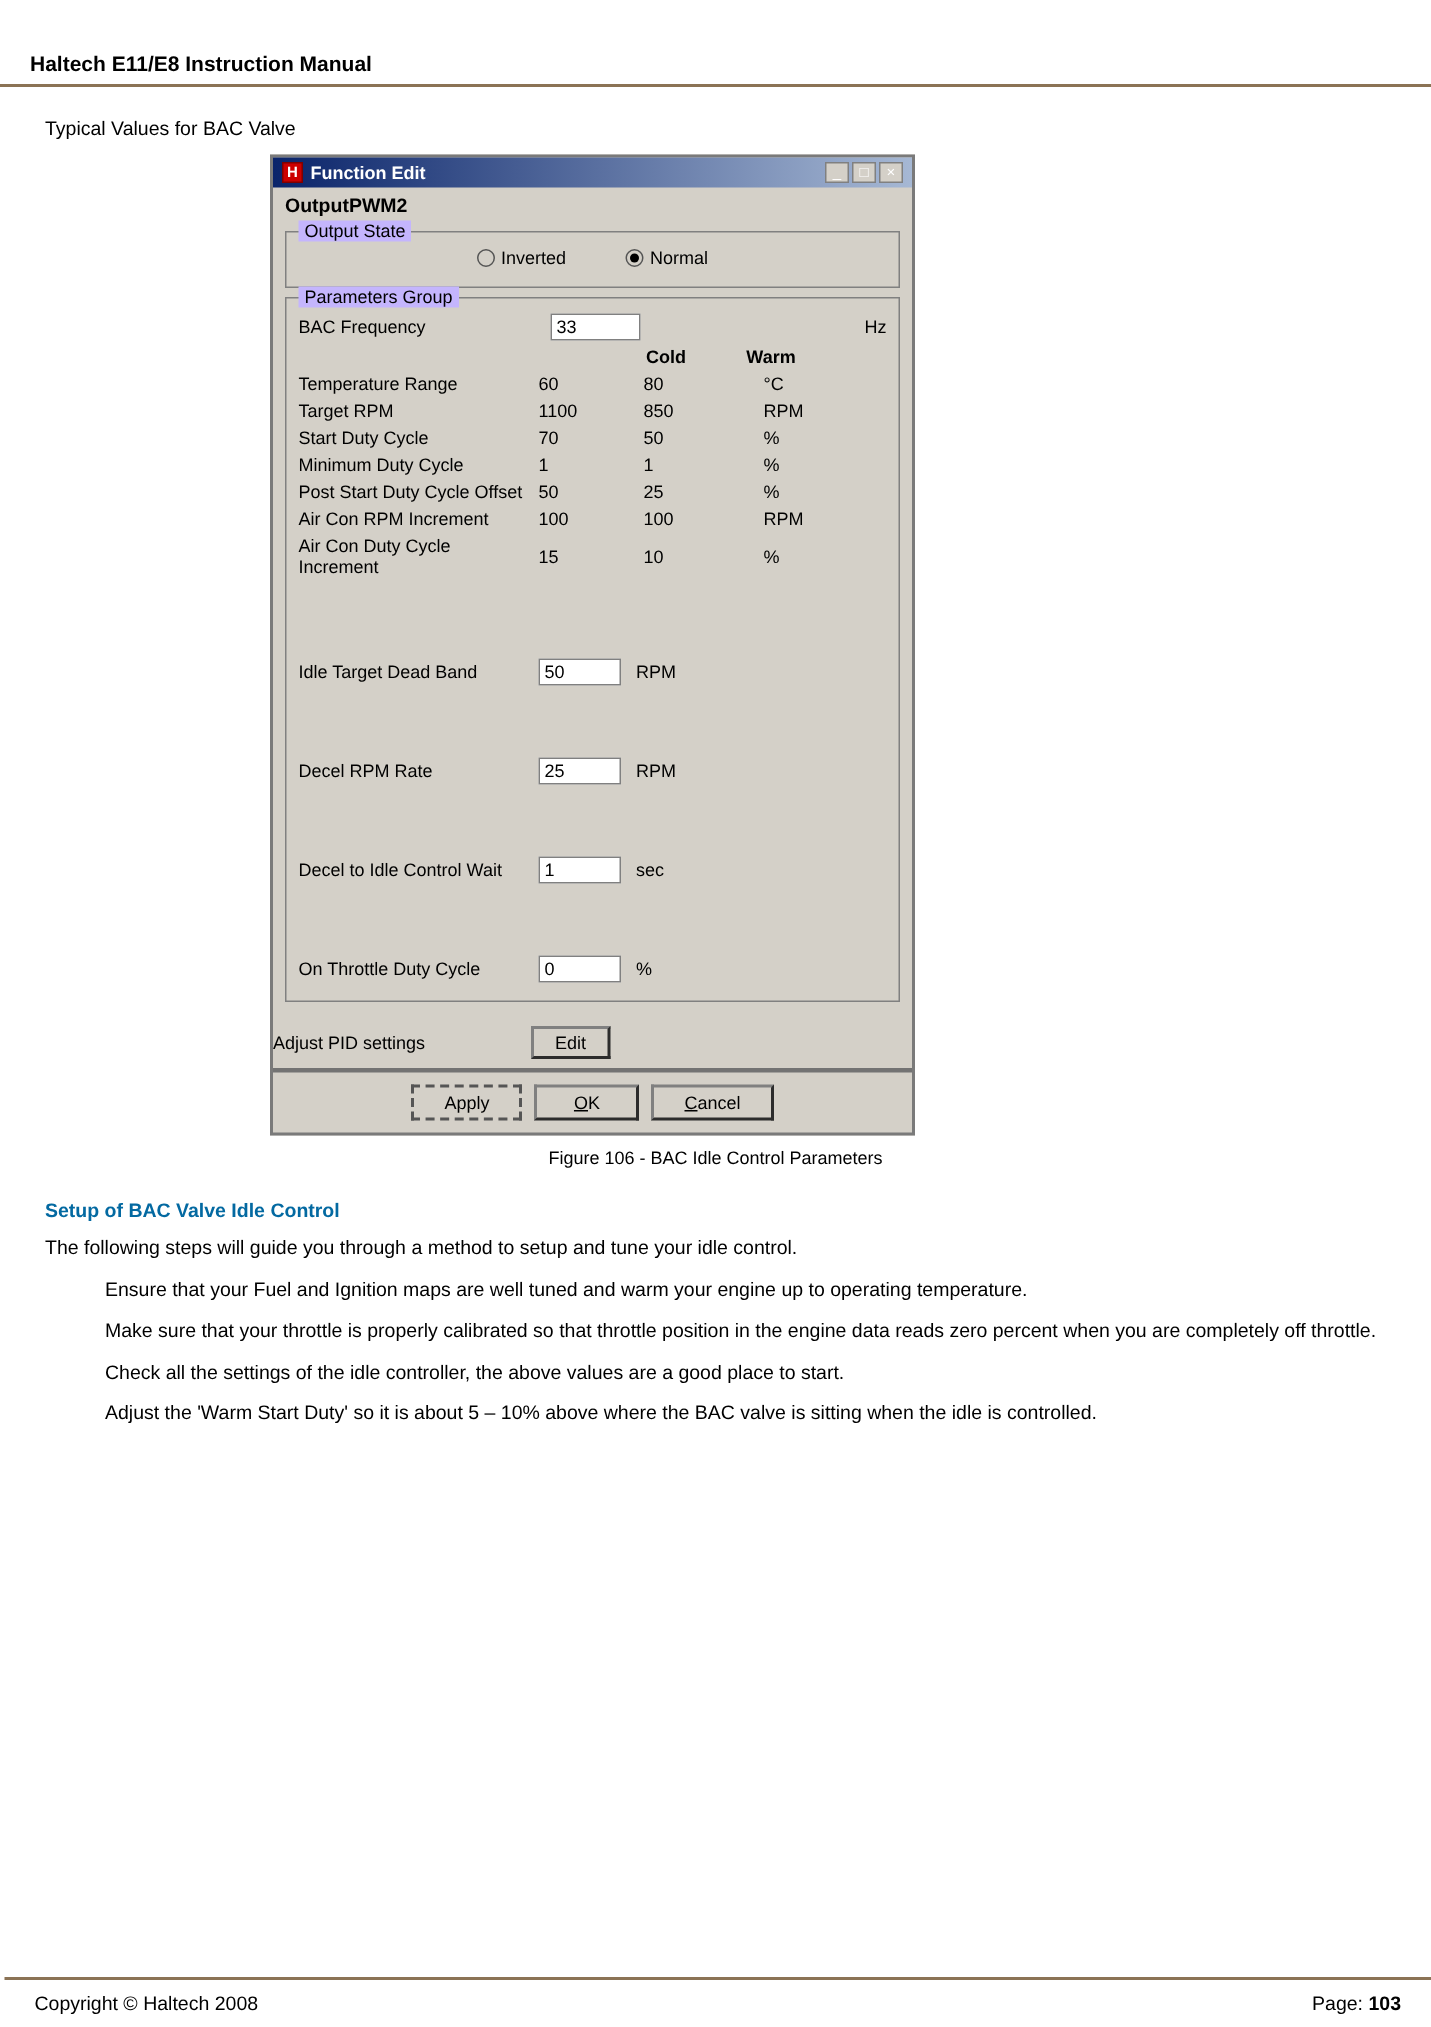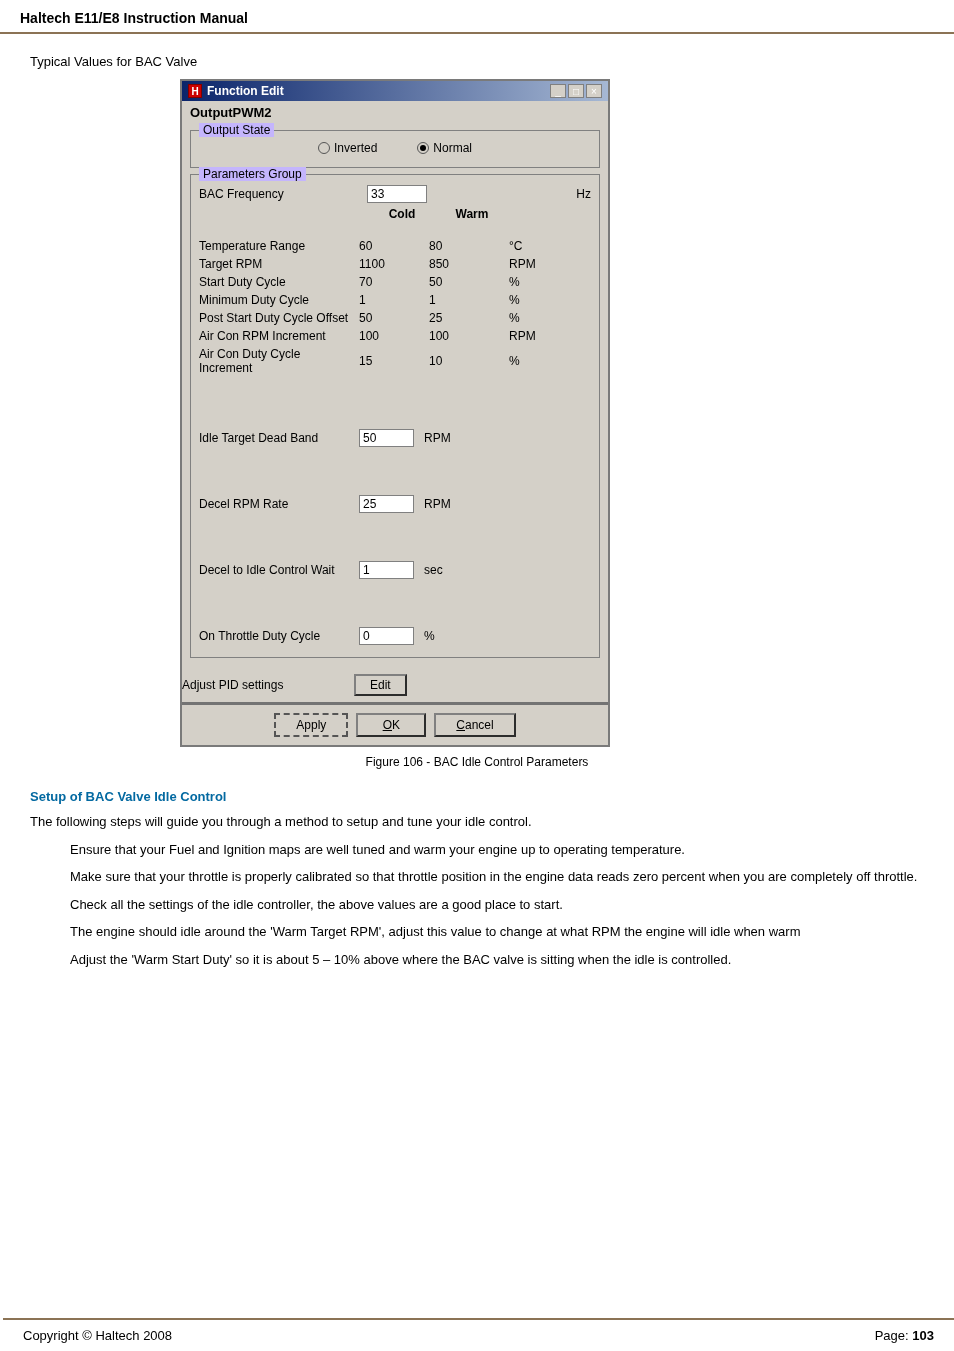--- a/index.html
+++ b/index.html
@@ -10,20 +10,21 @@
       color: #000;
       width: 954px;
       min-height: 1351px;
       position: relative;
     }
 
     
     .page-header {
       padding: 10px 20px 6px 20px;
       border-bottom: 2px solid #8B7355;
+      margin-top: 24px;
     }
     .page-header-title {
       font-weight: bold;
       font-size: 14px;
     }
 
     
     .main-content {
       padding: 20px 30px;
     }
@@ -174,21 +175,22 @@
     }
     .unit-label {
       font-size: 12px;
       margin-left: auto;
     }
 
     
     .cold-warm-header {
       display: flex;
       margin-left: 168px;
-      margin-bottom: 16px;
+      margin-bottom: 2px;
+      justify-content: center;
     }
     .cold-warm-header .col-cold {
       width: 70px;
       text-align: center;
       font-weight: bold;
     }
     .cold-warm-header .col-warm {
       width: 70px;
       text-align: center;
       font-weight: bold;
@@ -470,21 +472,20 @@
   <div class="figure-caption">Figure 106 - BAC Idle Control Parameters</div>
 
   <div class="setup-heading">Setup of BAC Valve Idle Control</div>
   <p class="body-text">The following steps will guide you through a method to setup and tune your idle control.</p>
 
   <div id="setup-steps">
 
   <p class="indent-text">Ensure that your Fuel and Ignition maps are well tuned and warm your engine up to operating temperature.</p>
       <p class="indent-text">Make sure that your throttle is properly calibrated so that throttle position in the engine data reads zero percent when you are completely off throttle.</p>
       <p class="indent-text">Check all the settings of the idle controller, the above values are a good place to start.</p>
-      <p class="indent-text">The engine should idle around the 'Warm Target RPM', adjust this value to change at what RPM the engine will idle when warm</p>
       <p class="indent-text">Adjust the 'Warm Start Duty' so it is about 5 – 10% above where the BAC valve is sitting when the idle is controlled.</p>
     </div>
 
 </div>
 
 <div class="page-footer">
   <span>Copyright © Haltech 2008</span>
   <span>
     <span>Page:</span>
     <strong>103</strong>

